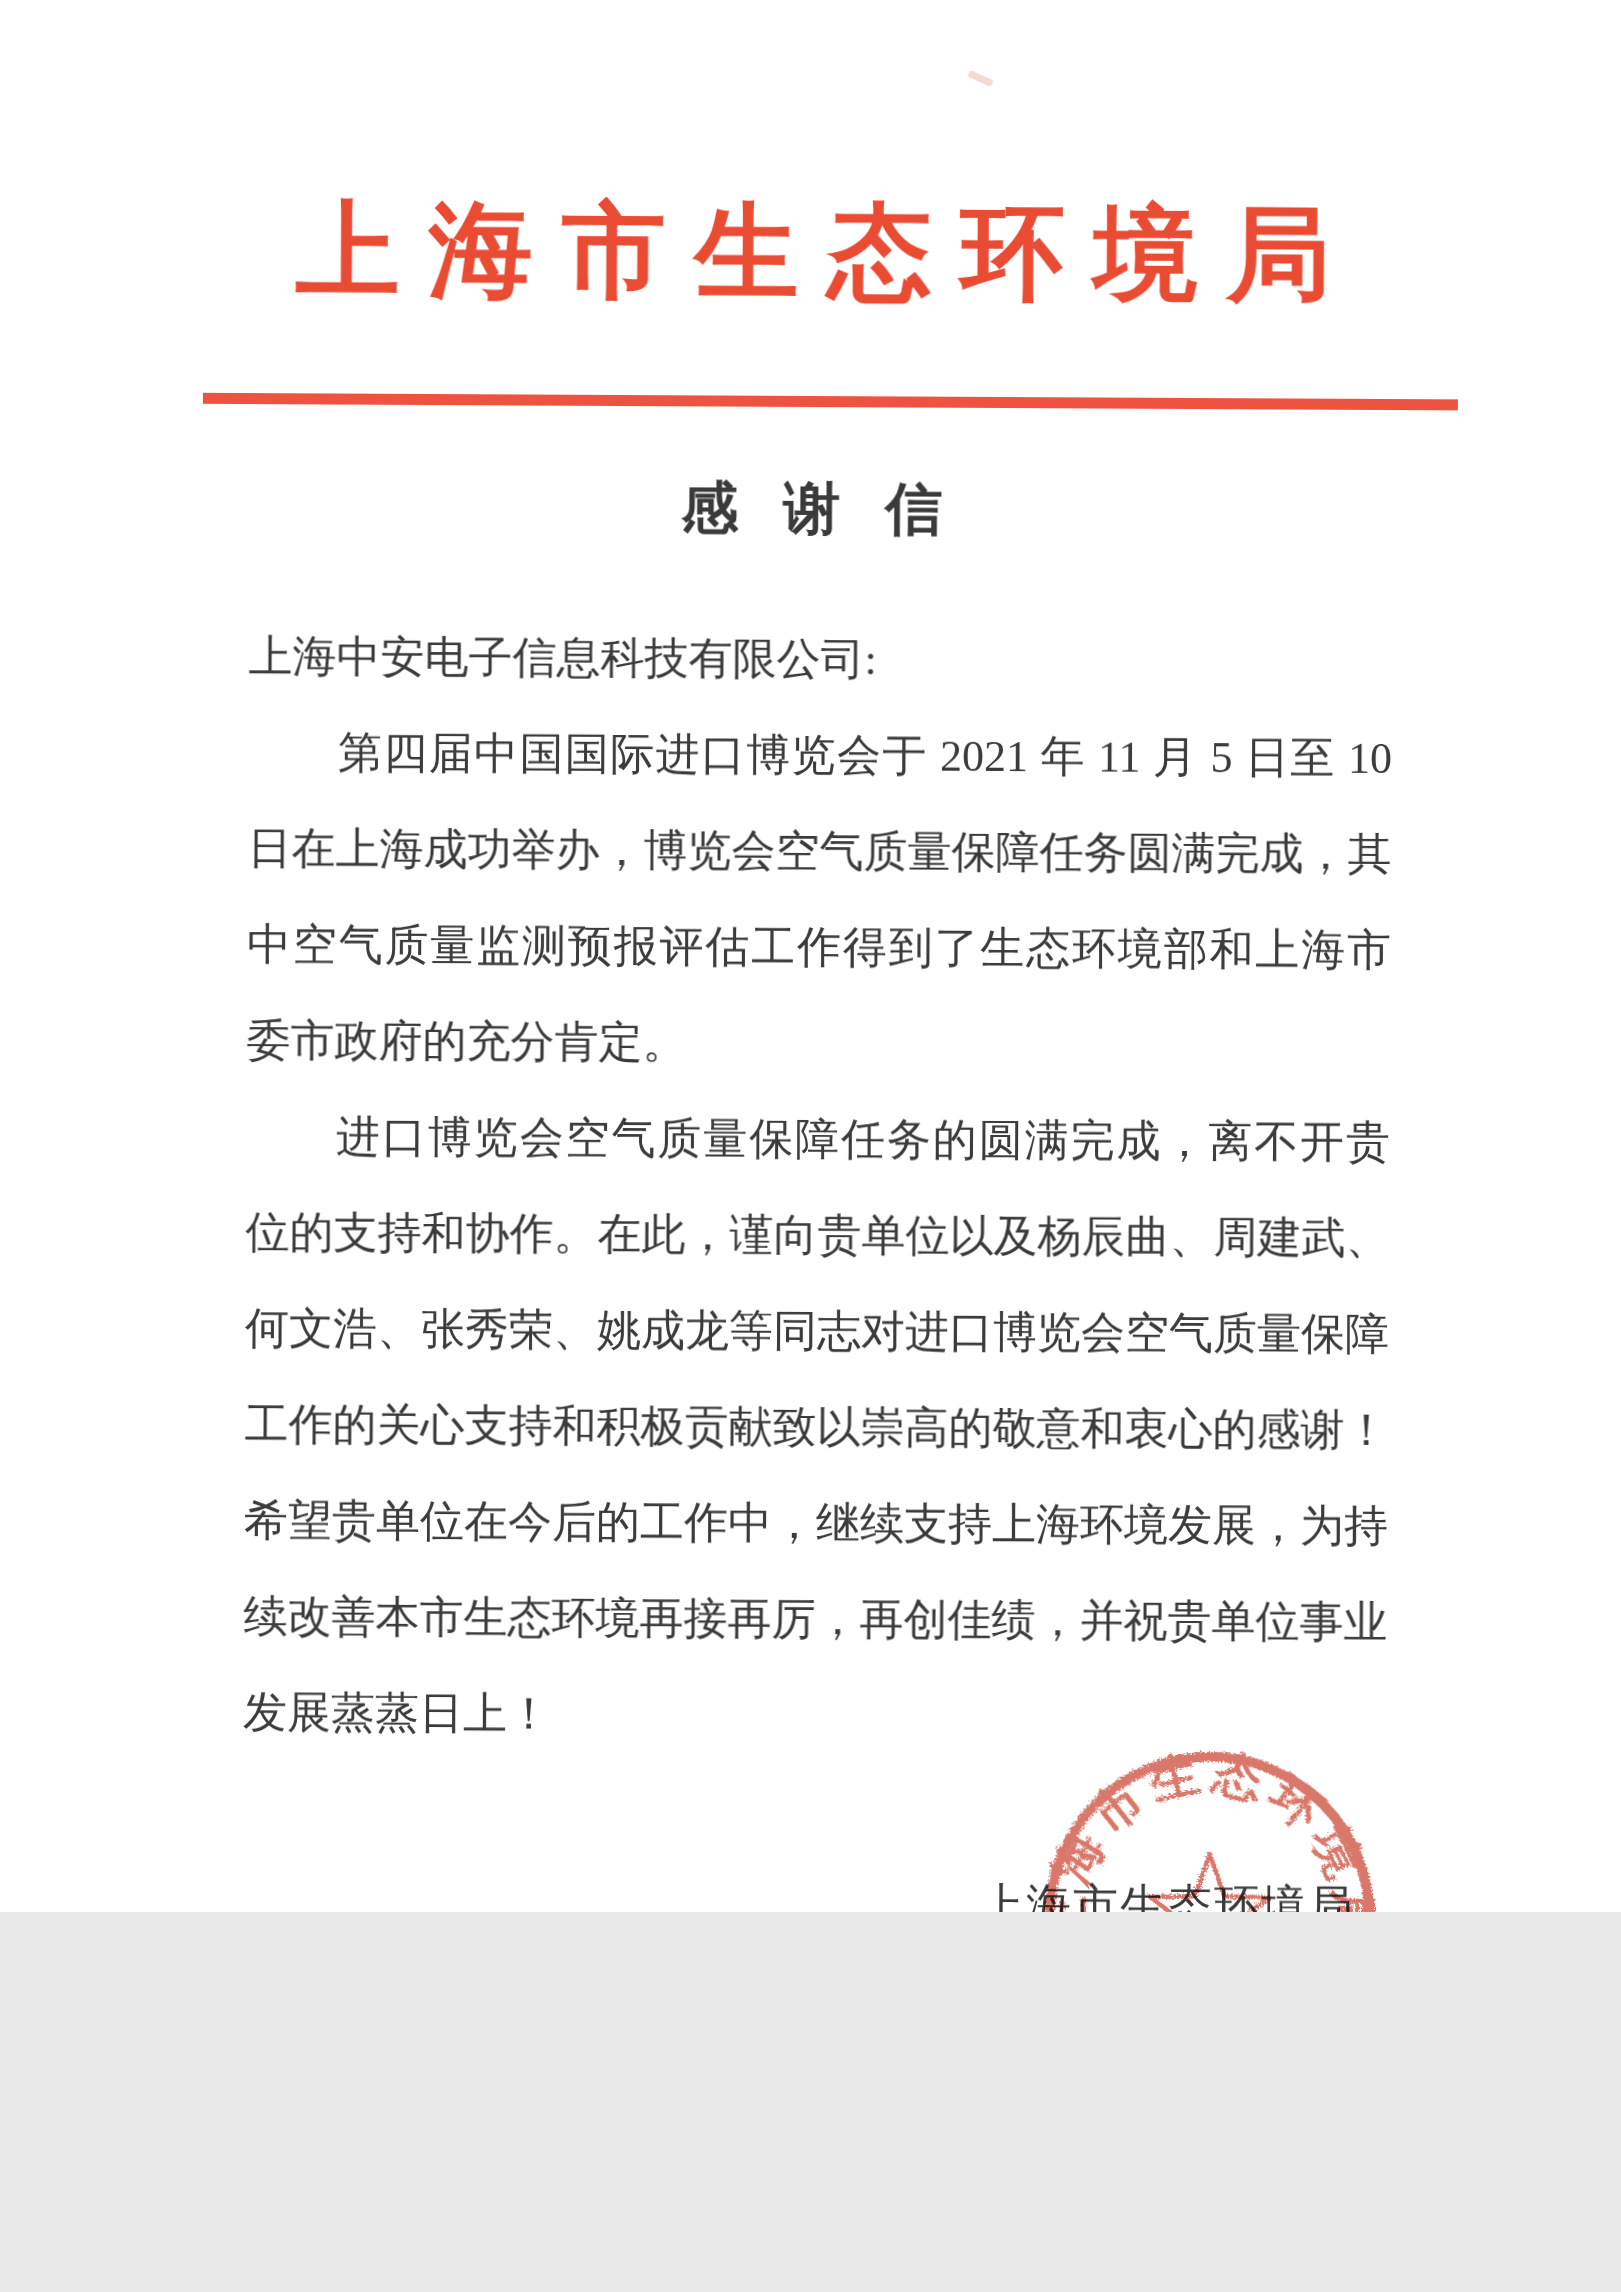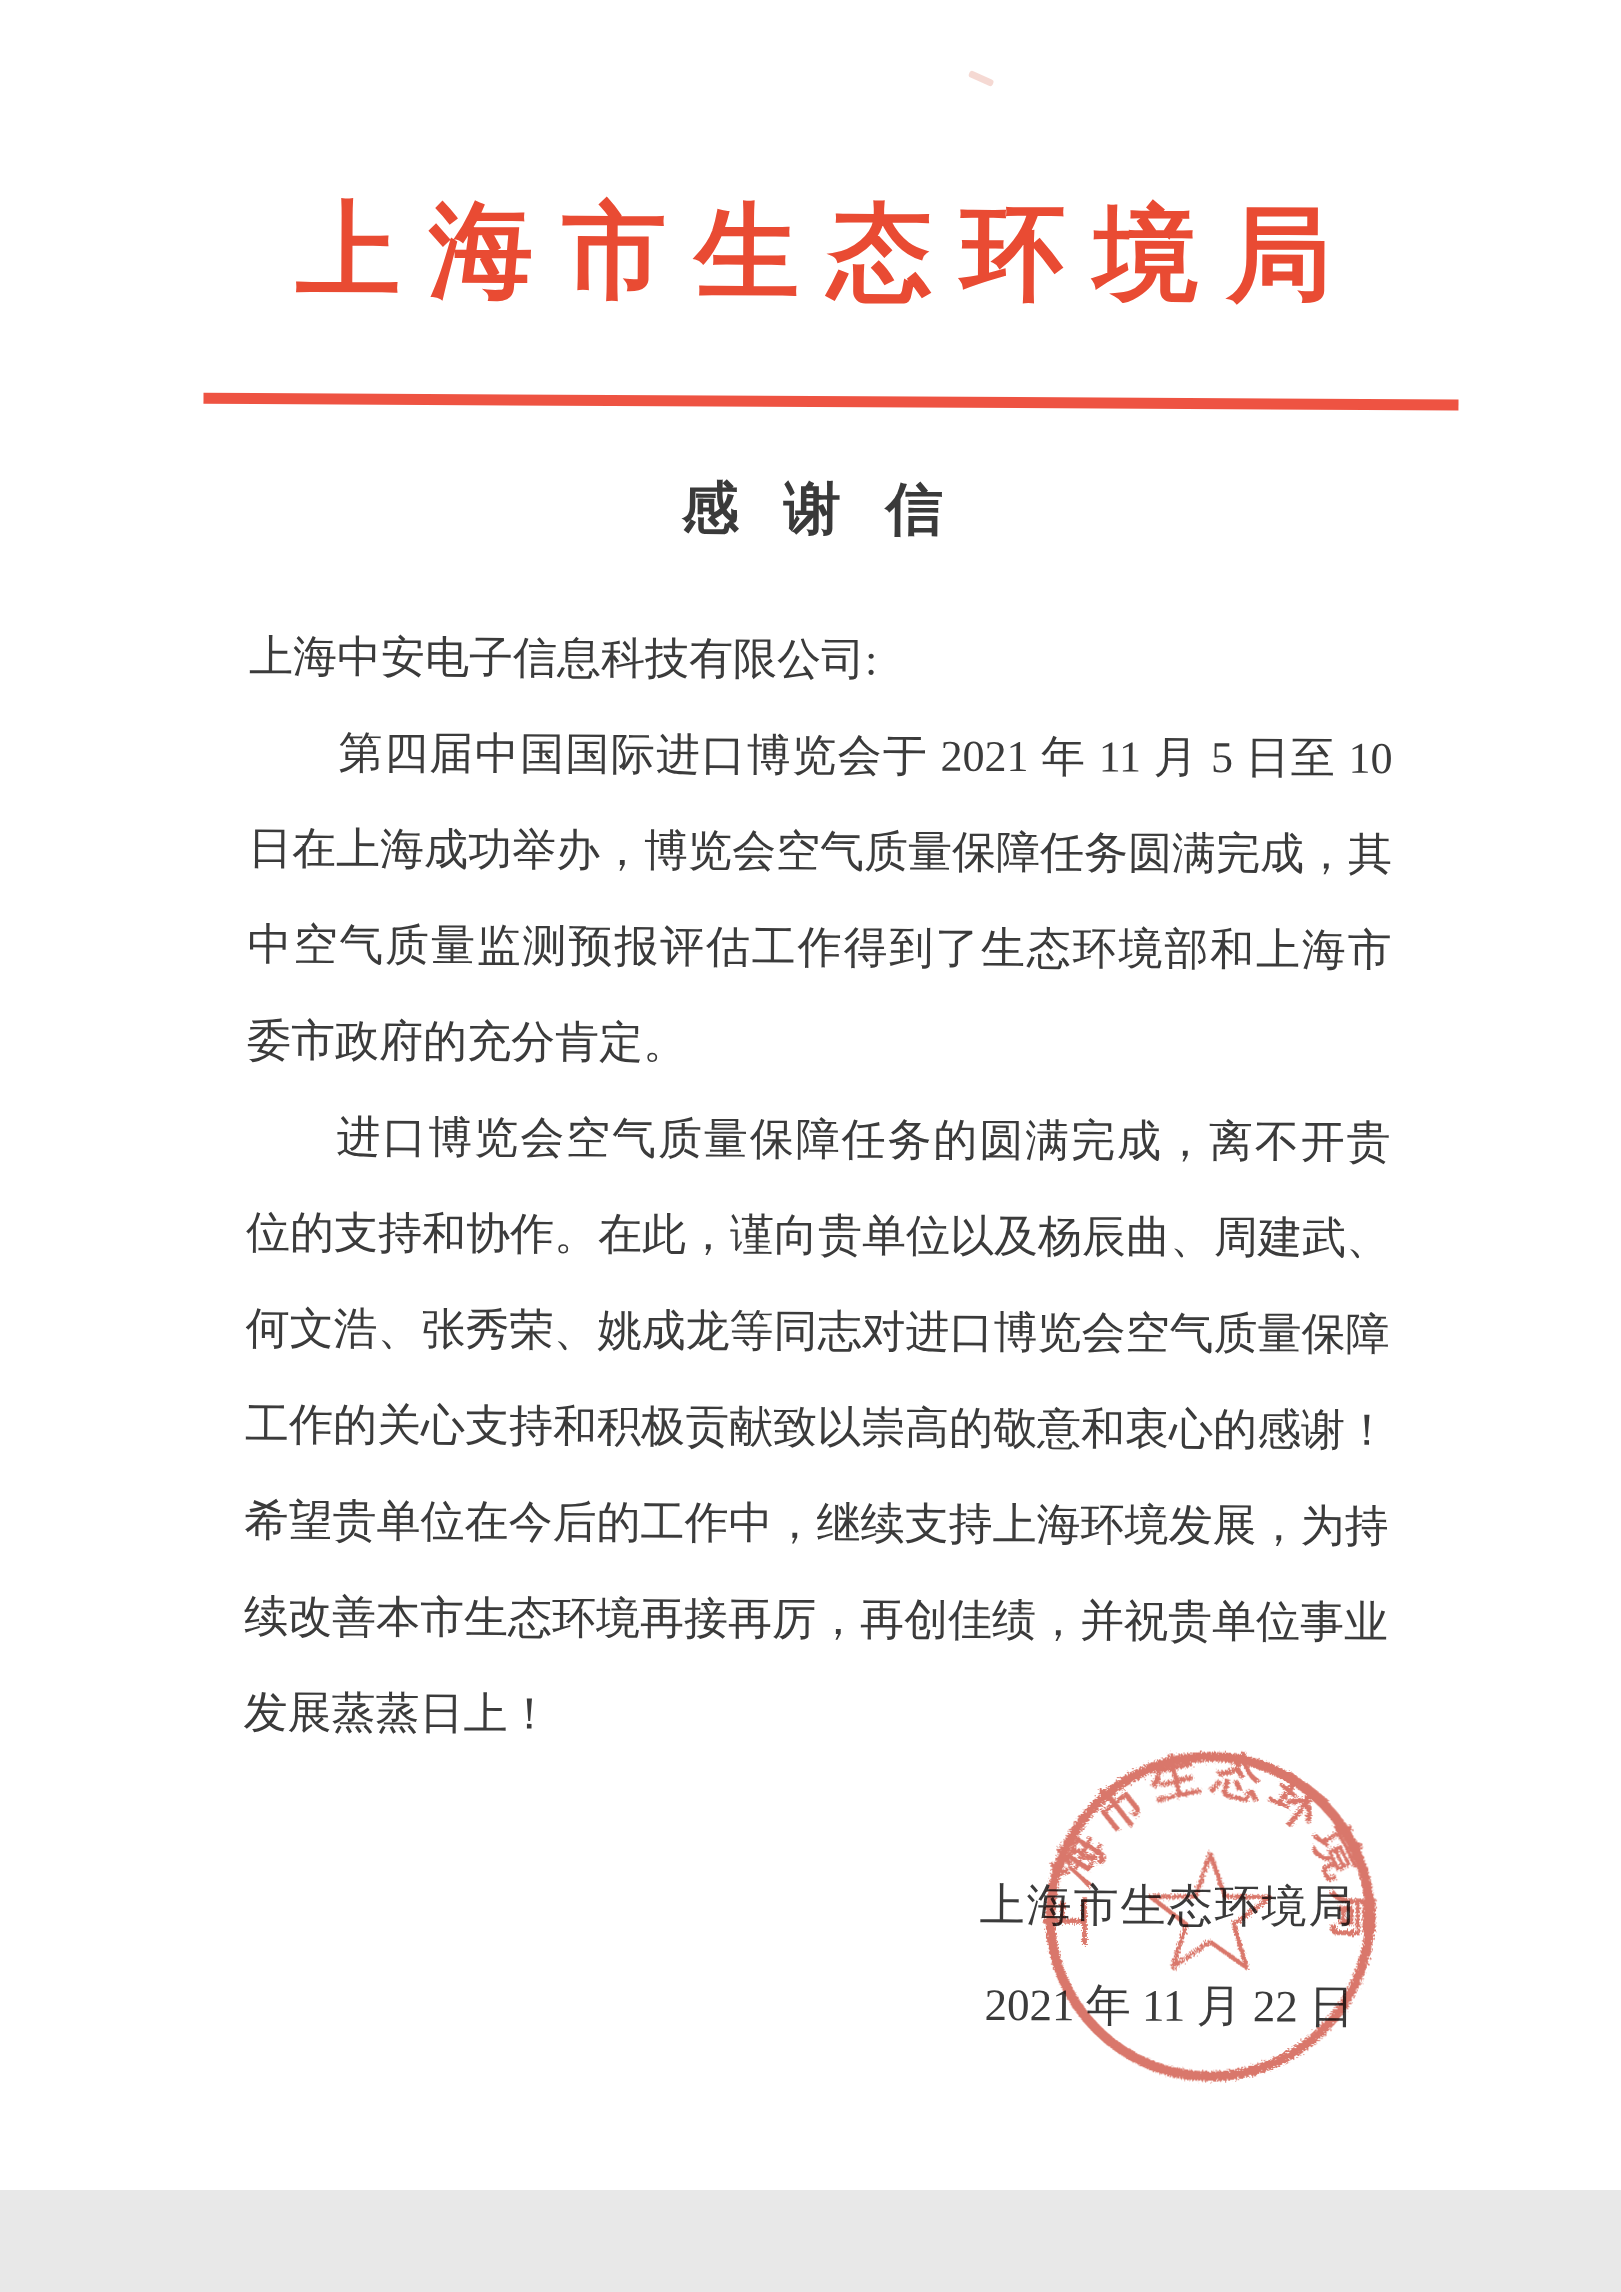--- a/index.html
+++ b/index.html
@@ -3,21 +3,21 @@
 <meta charset="utf-8">
 <style>
   html, body {
     margin: 0;
     padding: 0;
     background: #e8e8e8;
   }
   .page {
     position: relative;
     width: 1621px;
-    height: 2190px;
+    height: 1912px;
     margin: 0 auto;
     background: #ffffff;
     overflow: hidden;
     font-family: "Liberation Serif", "DejaVu Serif", serif;
   }
   .content {
     position: absolute;
     inset: 0;
     transform: rotate(0.3deg);
     transform-origin: 50% 40%;

